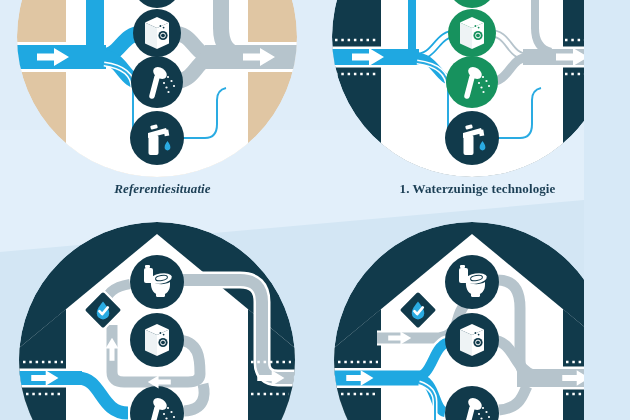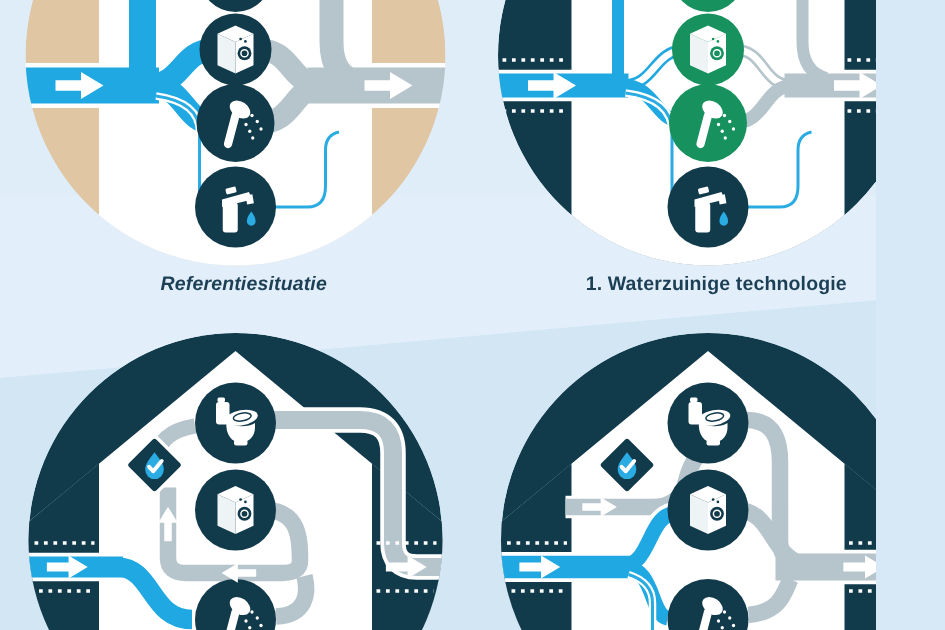--- a/index.html
+++ b/index.html
@@ -1,17 +1,17 @@
 <!DOCTYPE html>
 <html><head>
 <meta charset="utf-8">
 <style>
   html,body{margin:0;padding:0;background:#d7e9f7;}
   .canvas{position:relative;width:584px;height:420px;overflow:hidden;
-          font-family:Liberation Sans, sans-serif;}
+          font-family:Liberation Serif, serif;}
   .bg-layer{position:absolute;inset:0;}
   .panel-svg{position:absolute;display:block;}
   .panel-label{position:absolute;top:181px;width:315px;text-align:center;
                font-size:13px;color:#1c3f55;letter-spacing:.1px;}
   .panel-label.italic{font-style:italic;font-weight:600;}
   .panel-label.bold{font-weight:bold;}
   .cas{fill:none;stroke:#fff;}
   .blue{fill:none;stroke:#1fa8e1;}
   .thin{fill:none;stroke:#2aabe2;}
   .gray{fill:none;stroke:#b6c4cc;}

